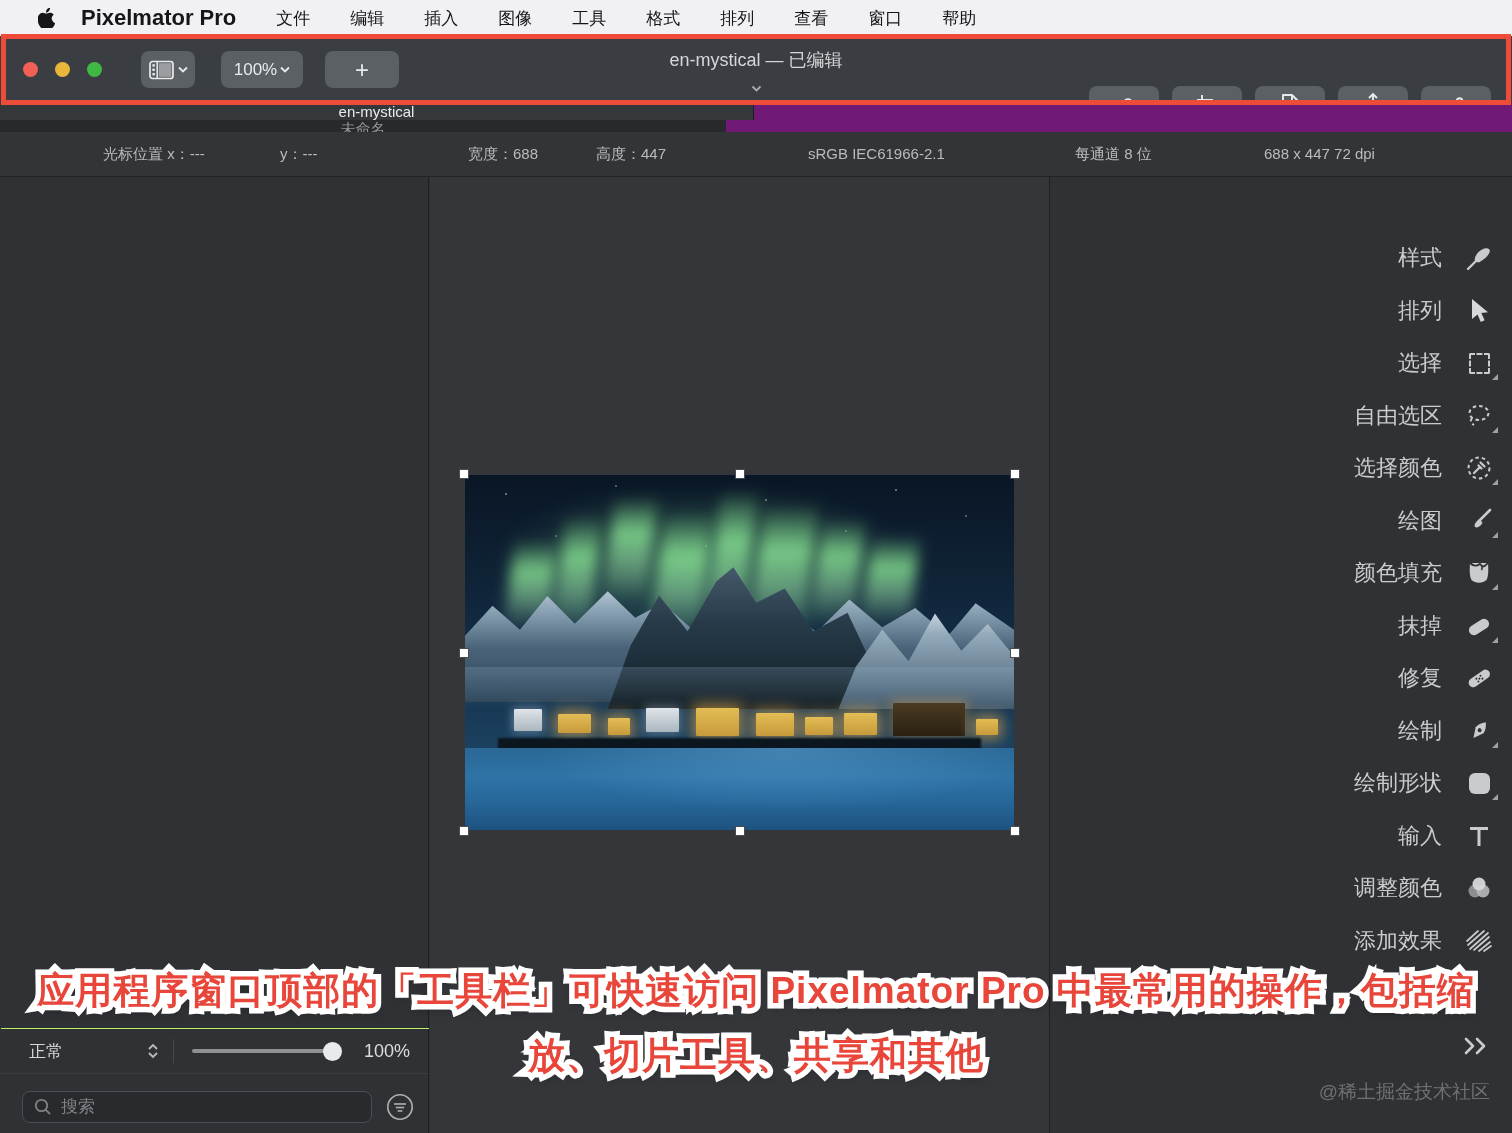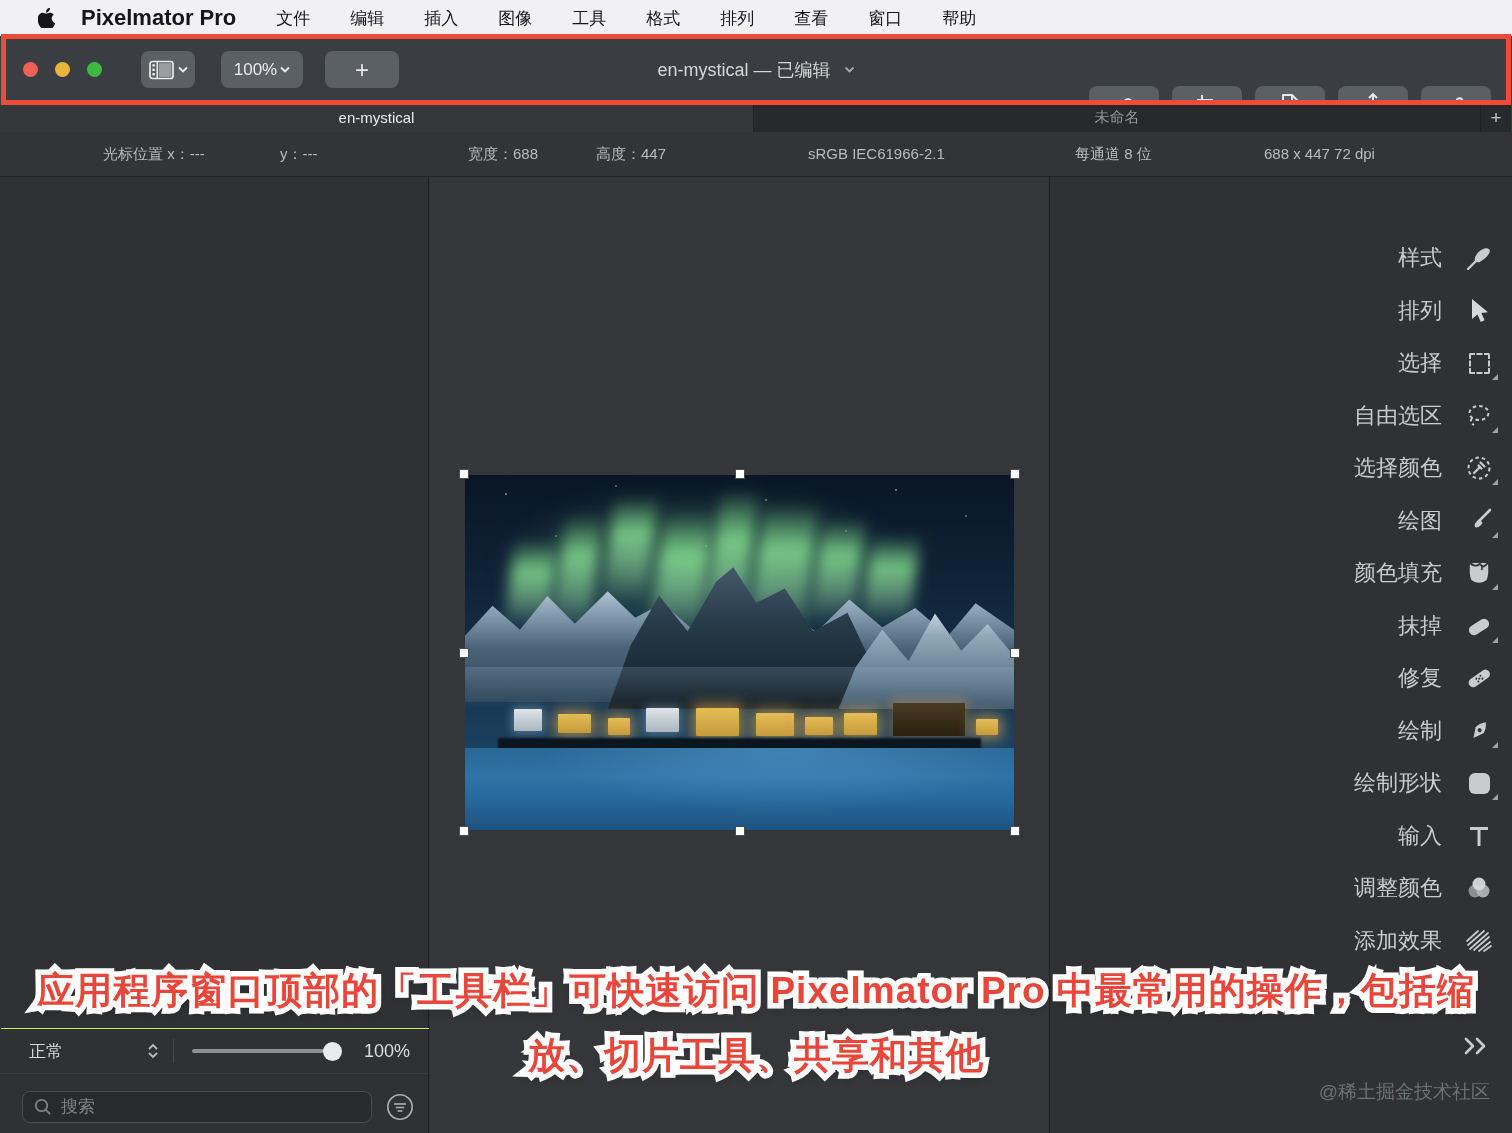--- a/index.html
+++ b/index.html
@@ -20,31 +20,31 @@
   .tl { width:15px; height:15px; border-radius:50%; margin-right:17px; }
   .tl.red{ background:#f15f55; margin-left:23px; } .tl.yel{ background:#e9b63c; } .tl.grn{ background:#3fb944; }
   .tbtn { height:37px; border-radius:8px; background:#5b6065; display:flex; align-items:center;
     justify-content:center; color:#e9eaec; margin-left:22px; }
   .tbtn svg { display:block; }
   .btn-view { width:54px; margin-left:22px; gap:4px; }
   .btn-zoom { width:82px; font-size:17px; gap:3px; margin-left:26px; }
   .btn-plus { width:74px; font-size:24px; font-weight:300; margin-left:22px; }
   .title-wrap { position:absolute; left:0; right:0; top:0; height:67px; display:flex;
     align-items:center; justify-content:center; pointer-events:none; }
-  .doc-title { color:#d6d7d9; font-size:18px; display:flex; align-items:center; gap:13px; pointer-events:auto; }
+  .doc-title { color:#d6d7d9; font-size:18px; display:flex; align-items:center; gap:13px; pointer-events:auto;flex-direction:column; }
   .right-btns { position:absolute; right:21px; top:50px; display:flex; gap:13px; }
   .rbtn { width:70px; height:37px; border-radius:8px; background:#5b6065; display:flex;
     align-items:center; justify-content:center; }
 
   
   .red-outline { position:absolute; left:1px; top:34px; width:1510px; height:71px;
     border:5px solid #ee4b39; z-index:60; pointer-events:none; }
 
   
-  .tabbar { position:absolute; left:0; top:103px; width:1512px; height:29px; background:#14532d; display:flex; }
+  .tabbar { position:absolute; left:0; top:103px; width:1512px; height:29px; background:#701a75; display:flex;flex-direction:column; }
   .tab { height:100%; display:flex; align-items:center; justify-content:center; font-size:15px; }
   .tab.active { width:754px; background:#35383b; color:#e9eaec; border-right:1px solid #1d1f21; }
   .tab.inactive { width:726px; background:#27292c; color:#94979a; }
   .tab-add { width:31px; height:100%; display:flex; align-items:center; justify-content:center;
     color:#c3c5c7; font-size:19px; border-left:1px solid #1d1f21; background:#27292c; }
 
   
   .infobar { position:absolute; left:0; top:132px; width:1512px; height:45px; background:#323437;
     border-bottom:1px solid #222426; color:#b9bbbe; font-size:15px; }
   .infobar span { position:absolute; top:13px; white-space:nowrap; }

